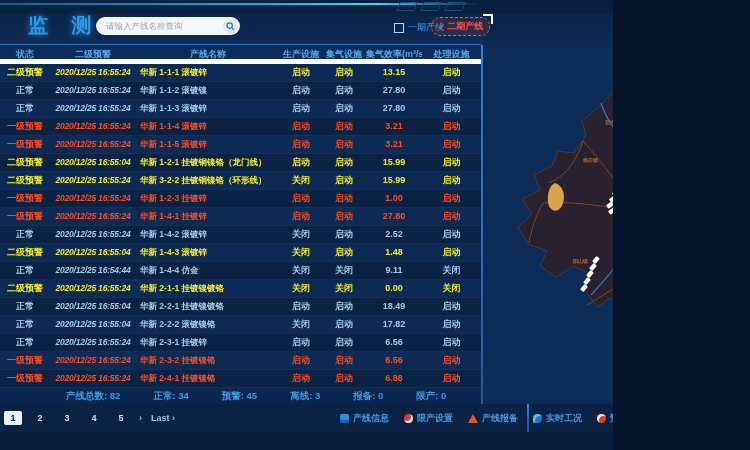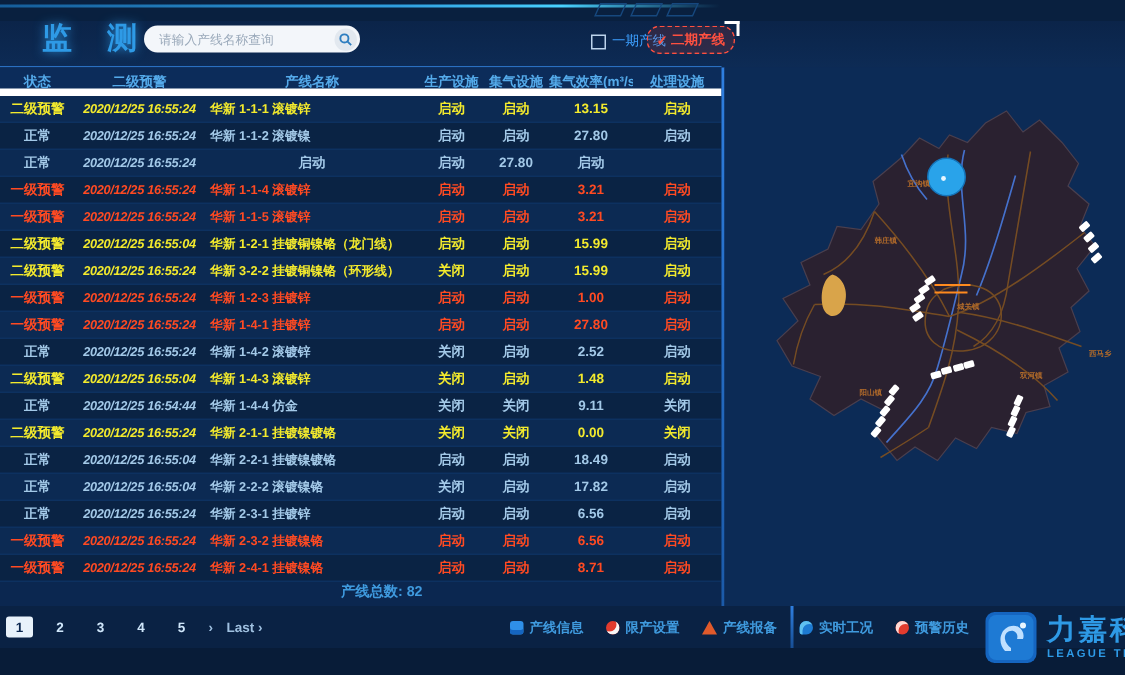--- a/index.html
+++ b/index.html
@@ -1,16 +1,16 @@
 <!DOCTYPE html>
 <html><head>
 <meta charset="utf-8">
 <style>
   html,body{margin:0;padding:0;background:#06152c;}
-  .app{position:relative;width:750px;height:450px;background:#0c2b56;overflow:hidden;
+  .app{position:relative;width:613px;height:450px;background:#0c2b56;overflow:hidden;
        font-family:"Liberation Sans",sans-serif;-webkit-font-smoothing:antialiased;}
   
   .topstrip{position:absolute;top:0;left:0;width:750px;height:14px;background:#09203f;}
   .topline{position:absolute;top:3px;left:0;width:480px;height:2px;
            background:linear-gradient(90deg,#155d9a 0%,#2f9fe0 55%,#49d2ff 78%,rgba(73,210,255,0) 100%);}
   .topdeco{position:absolute;top:2px;left:398px;display:flex;gap:6px;}
   .topdeco span{width:16px;height:7px;border:1px solid #16487e;transform:skewX(-24deg);}
   header{position:absolute;top:14px;left:0;width:750px;height:31px;
          background:linear-gradient(180deg,#0b2449,#0d2b55);}
   .hline{position:absolute;top:44px;left:0;width:481px;height:1px;background:#2a6fc0;}
@@ -41,22 +41,22 @@
   .tbody{height:324px;overflow:hidden;}
   .row{height:18px;line-height:17px;box-sizing:border-box;border-bottom:1px solid #0d3160;cursor:pointer;}
   .row:nth-child(odd){background:#0c2a53;}
   .row:nth-child(even){background:#0a2344;}
   .td{font-size:9px;font-weight:bold;text-align:center;white-space:nowrap;overflow:hidden;}
   .td.c1{font-size:8.5px;letter-spacing:-.2px;font-style:italic;}
   .td.c2{text-align:left;padding-left:4px;font-size:8.5px;}
   .warn2 .td{color:#f3ea2d;}
   .warn1 .td{color:#ff4a22;}
   .normal .td{color:#a3c9e8;}
-  .summary{height:16px;display:flex;align-items:center;gap:22px;padding-left:28px;
-           font-size:9.5px;font-weight:bold;color:#3f9ade;white-space:nowrap;flex-direction:column;}
+  .summary{height:16px;display:flex;align-items:center;gap:33px;padding-left:66px;
+           font-size:9.5px;font-weight:bold;color:#3f9ade;white-space:nowrap;}
   
   .vdivider{position:absolute;left:481px;top:45px;width:2px;height:359px;
             background:linear-gradient(180deg,#2f7fe0,#1b5aa8);}
   .right{position:absolute;left:483px;top:45px;width:267px;height:359px;background:#0c2b56;}
   
   footer{position:absolute;left:0;top:404px;width:750px;height:46px;background:#0a2244;}
   .footer-bottom{position:absolute;left:0;top:28px;width:750px;height:18px;background:#081c38;}
   .pagination{position:absolute;left:4px;top:7px;display:flex;align-items:center;gap:9px;}
   .page{min-width:14px;height:14px;line-height:14px;text-align:center;font-size:9px;
         font-weight:bold;color:#cfe6fa;cursor:pointer;border-radius:2px;padding:0 2px;}
@@ -140,20 +140,21 @@
           <div class="td c1">2020/12/25 16:55:24</div>
           <div class="td c2">华新 1-1-2 滚镀镍</div>
           <div class="td c3">启动</div>
           <div class="td c4">启动</div>
           <div class="td c5">27.80</div>
           <div class="td c6">启动</div>
         </div>
         <div class="row normal">
           <div class="td c0">正常</div>
           <div class="td c1">2020/12/25 16:55:24</div>
+          <div class="td c2">华新 1-1-3 滚镀锌</div>
           <div class="td c3">启动</div>
           <div class="td c4">启动</div>
           <div class="td c5">27.80</div>
           <div class="td c6">启动</div>
         </div>
         <div class="row warn1">
           <div class="td c0">一级预警</div>
           <div class="td c1">2020/12/25 16:55:24</div>
           <div class="td c2">华新 1-1-4 滚镀锌</div>
           <div class="td c3">启动</div>
@@ -277,21 +278,21 @@
           <div class="td c4">启动</div>
           <div class="td c5">6.56</div>
           <div class="td c6">启动</div>
         </div>
         <div class="row warn1">
           <div class="td c0">一级预警</div>
           <div class="td c1">2020/12/25 16:55:24</div>
           <div class="td c2">华新 2-4-1 挂镀镍铬</div>
           <div class="td c3">启动</div>
           <div class="td c4">启动</div>
-          <div class="td c5">8.71</div>
+          <div class="td c5">6.88</div>
           <div class="td c6">启动</div>
         </div>
       </div>
     <div class="summary">
         <span>产线总数: 82</span>
         <span>正常: 34</span>
         <span>预警: 45</span>
         <span>离线: 3</span>
         <span>报备: 0</span>
         <span>限产: 0</span>

